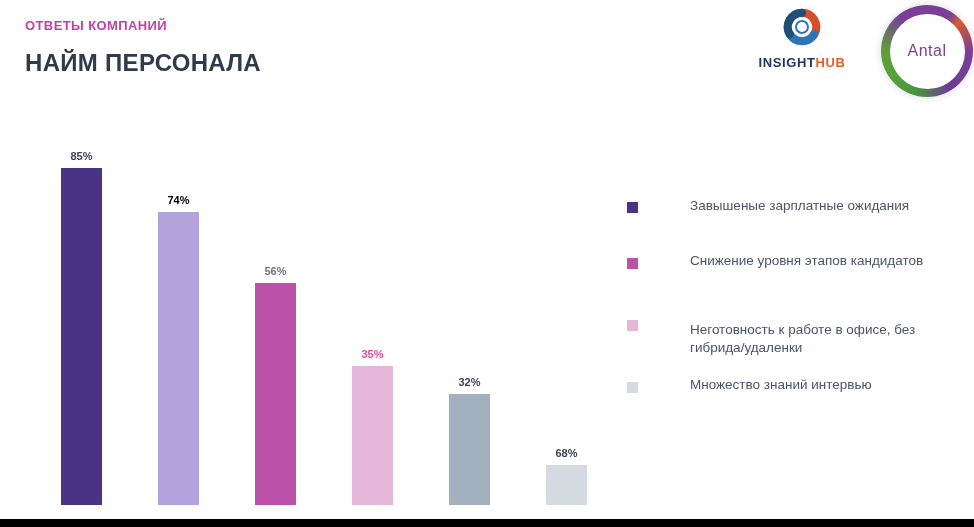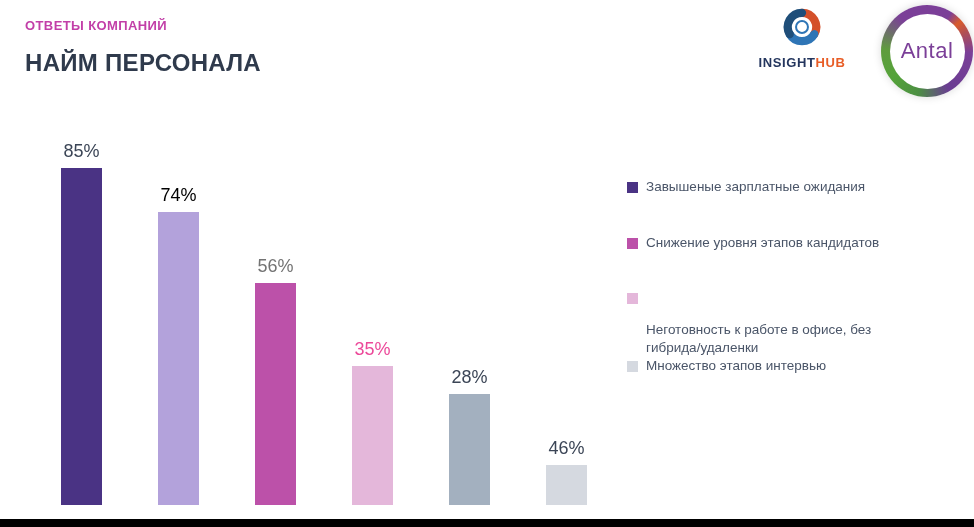--- a/index.html
+++ b/index.html
@@ -23,32 +23,32 @@
       #7b3f98 0deg,#7b3f98 32deg,#d95b2b 48deg,#b14f53 64deg,#7b3f98 92deg,
       #6a3d92 150deg,#4c8f43 192deg,#55a33a 232deg,#5f9c3d 272deg,
       #7b3f98 322deg,#7b3f98 360deg);
     box-shadow:0 0 8px rgba(0,0,0,.15);
     display:flex;align-items:center;justify-content:center;
   }
   .antal-inner{
     width:75px;height:75px;border-radius:50%;background:#fff;
     display:flex;align-items:center;justify-content:center;
   }
-  .antal-text{font-size:22px;color:#7b3f98;letter-spacing:.5px;}
+  .antal-text{font-size:16px;color:#7b3f98;letter-spacing:.5px;}
   
   .chart{
     position:absolute;left:33px;top:128px;width:582px;height:377px;
     display:flex;align-items:flex-end;justify-content:space-between;
   }
   .bar-col{width:97px;display:flex;flex-direction:column;align-items:center;justify-content:flex-end;}
-  .bar-value{font-size:18px;font-weight:400;color:#3b4556;margin-bottom:6px;}
+  .bar-value{font-size:11px;font-weight:700;color:#3b4556;margin-bottom:6px;}
   .bar{width:41px;}
   
   .legend{position:absolute;left:627px;top:178px;width:330px;display:flex;flex-direction:column;}
-  .legend-item{display:flex;align-items:flex-start;min-height:55.5px;}
+  .legend-item{display:flex;align-items:center;min-height:55.5px;gap:44px;}
   .legend-swatch{width:11px;height:11px;flex:none;margin:4px 8px 0 0;}
   .legend-label{font-size:13.5px;color:#4a5568;line-height:1.35;white-space:pre-line;}
   
   .footer-bar{position:absolute;left:0;bottom:0;width:100%;height:8px;}
 </style>
 </head>
 <body>
 
 <div id="slide">
 
@@ -89,44 +89,44 @@
       </div>
       <div class="bar-col">
         <div class="bar-value" style="color: #737373;">56%</div>
         <div class="bar" title="Снижение уровня знаний кандидатов" style="height: 221.76px; background: rgb(188, 81, 169);"></div>
       </div>
       <div class="bar-col">
         <div class="bar-value" style="color: #ec4899;">35%</div>
         <div class="bar" title="Неготовность к работе в офисе, без гибрида/удаленки" style="height: 138.6px; background: rgb(228, 183, 218);"></div>
       </div>
       <div class="bar-col">
-        <div class="bar-value" style="color: rgb(59, 69, 86);">28%</div>
+        <div class="bar-value" style="color: rgb(59, 69, 86);">32%</div>
         <div class="bar" title="Ограниченный бюджет на подбор персонала" style="height: 110.88px; background: rgb(163, 176, 191);"></div>
       </div>
       <div class="bar-col">
-        <div class="bar-value" style="color: rgb(59, 69, 86);">46%</div>
+        <div class="bar-value" style="color: rgb(59, 69, 86);">68%</div>
         <div class="bar" title="Множество этапов интервью" style="height: 39.6px; background: rgb(213, 217, 224);"></div>
       </div>
     </div>
 
   <div id="legend" class="legend">
       <div class="legend-item">
         <span class="legend-swatch" style="background: rgb(74, 51, 132);"></span>
         <span class="legend-label" style="color: rgb(74, 85, 104);">Завышеные зарплатные ожидания</span>
       </div>
       <div class="legend-item">
         <span class="legend-swatch" style="background: rgb(188, 81, 169);"></span>
         <span class="legend-label" style="color: rgb(74, 85, 104);">Снижение уровня этапов кандидатов</span>
       </div>
       <div class="legend-item">
         <span class="legend-swatch" style="background: rgb(228, 183, 218);"></span>
         <span class="legend-label" style="color: rgb(74, 85, 104); margin-top: 32px;">Неготовность к работе в офисе, без
 гибрида/удаленки</span>
       </div>
       <div class="legend-item">
         <span class="legend-swatch" style="background: rgb(213, 217, 224);"></span>
-        <span class="legend-label" style="color: rgb(74, 85, 104);">Множество этапов интервью</span>
+        <span class="legend-label" style="color: rgb(74, 85, 104);">Множество знаний интервью</span>
       </div>
     </div>
 
   <div class="footer-bar" style="background: rgb(0, 0, 0);"></div>
 
 </div>
 
 </body></html>

